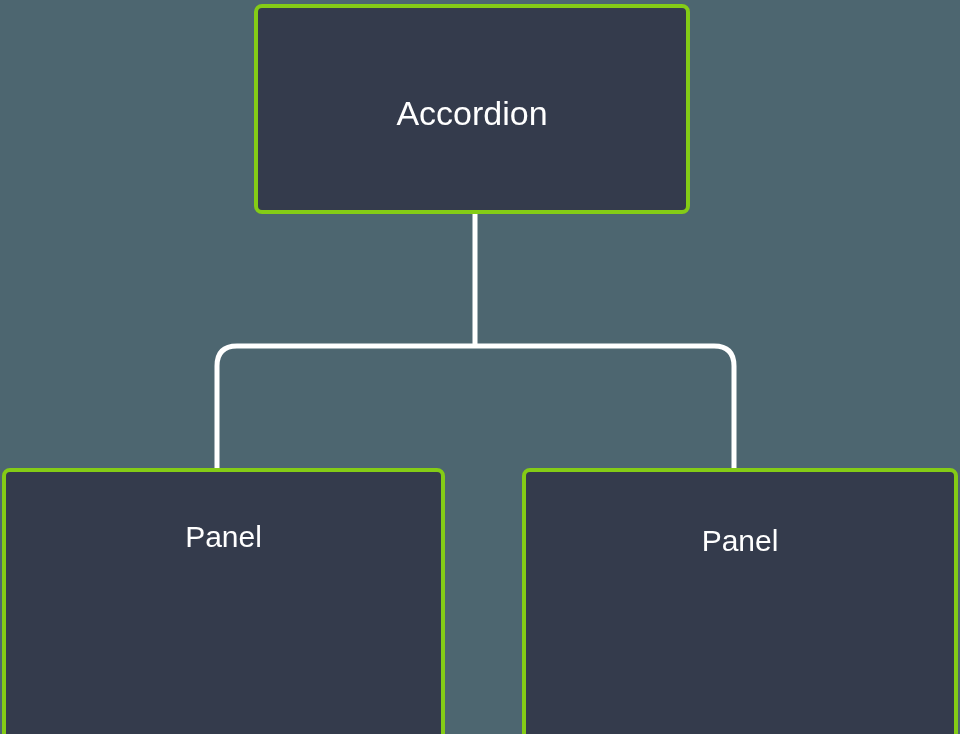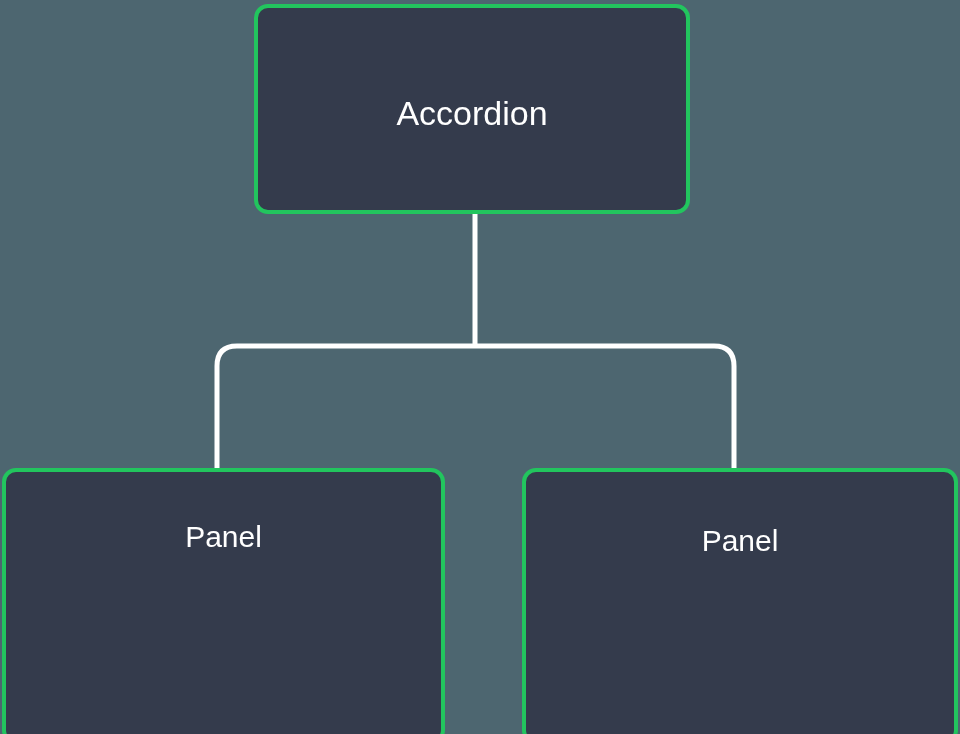--- a/index.html
+++ b/index.html
@@ -27,22 +27,22 @@
     top: 0;
     width: 960px;
     height: 734px;
   }
 
   
   .node {
     position: absolute;
     box-sizing: border-box;
     background: #343b4c;
-    border: 4px solid #22c55e;
-    border-radius: 14px;
+    border: 4px solid #84cc16;
+    border-radius: 8px;
   }
 
   #node-accordion {
     left: 254px;
     top: 4px;
     width: 436px;
     height: 210px;
   }
   #node-panel-left {
     left: 2px;

